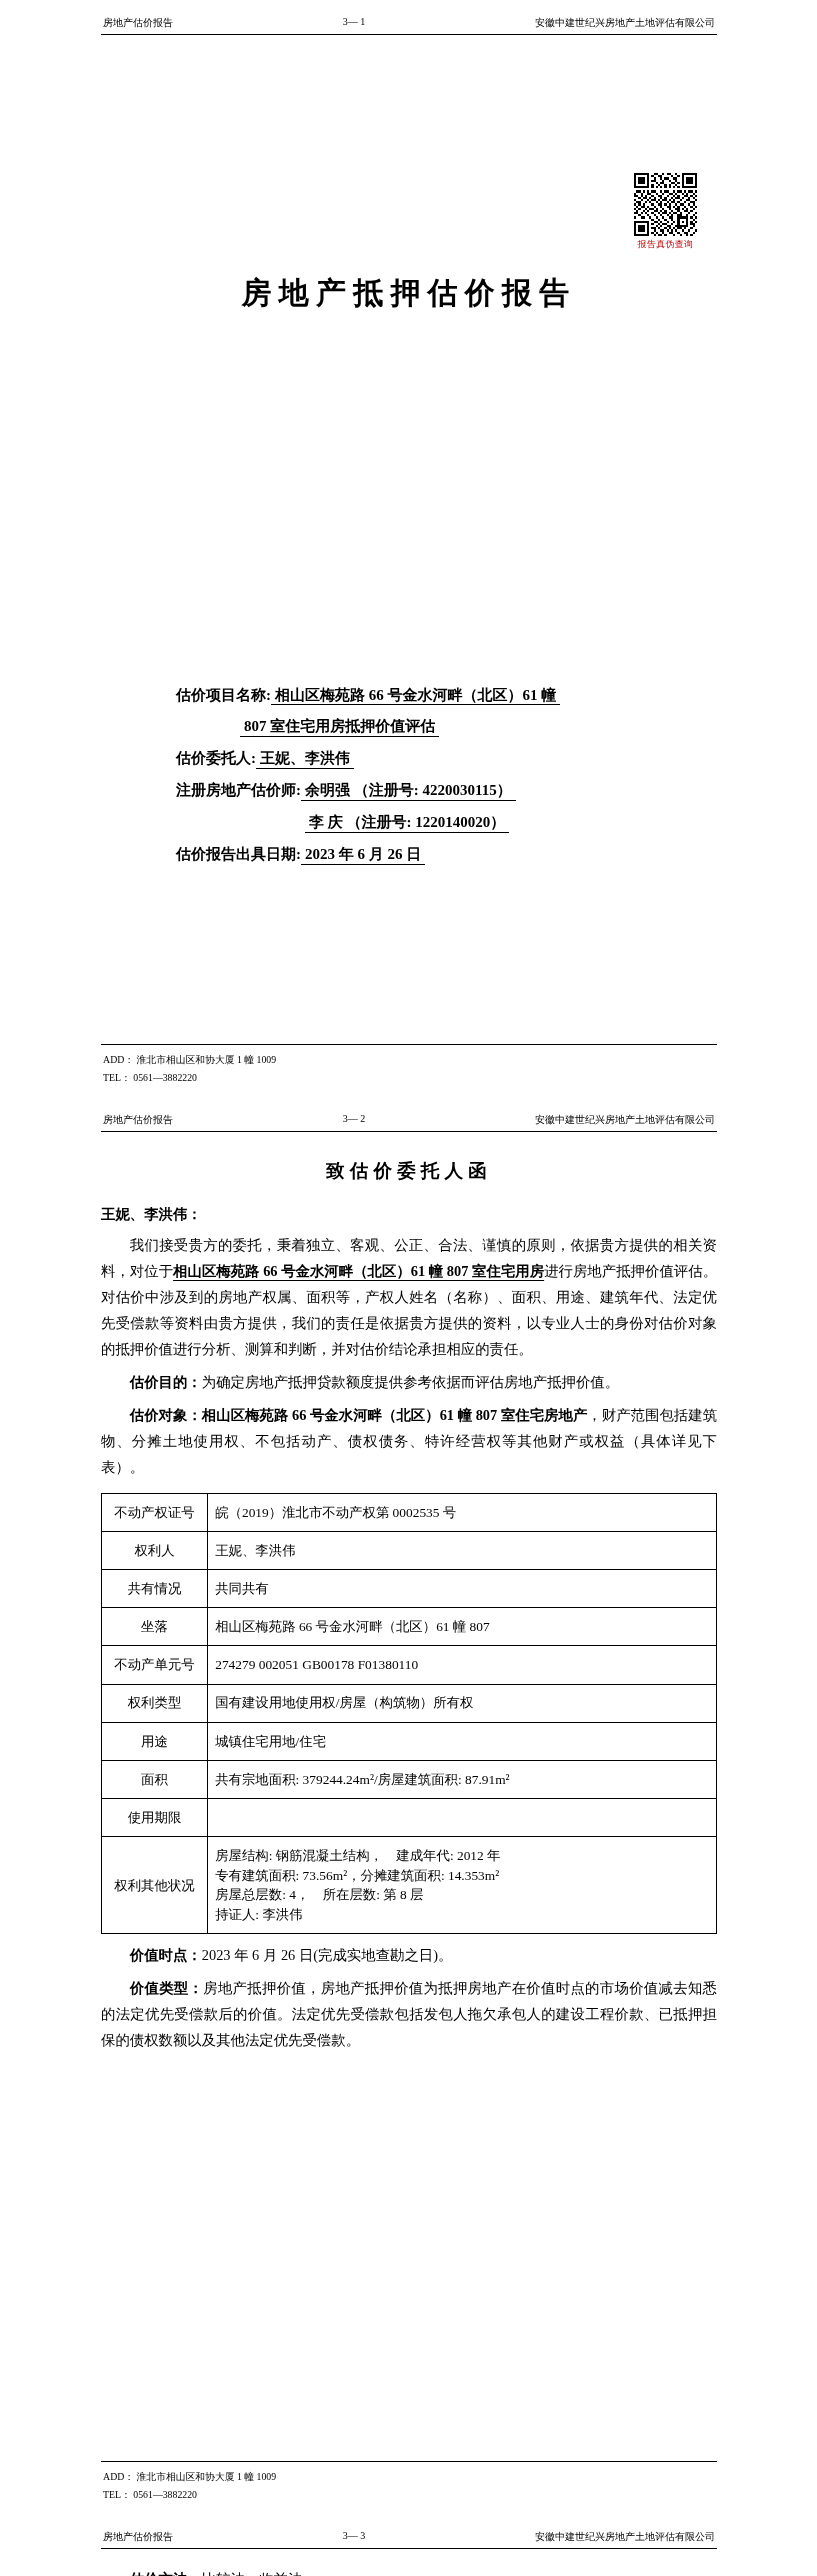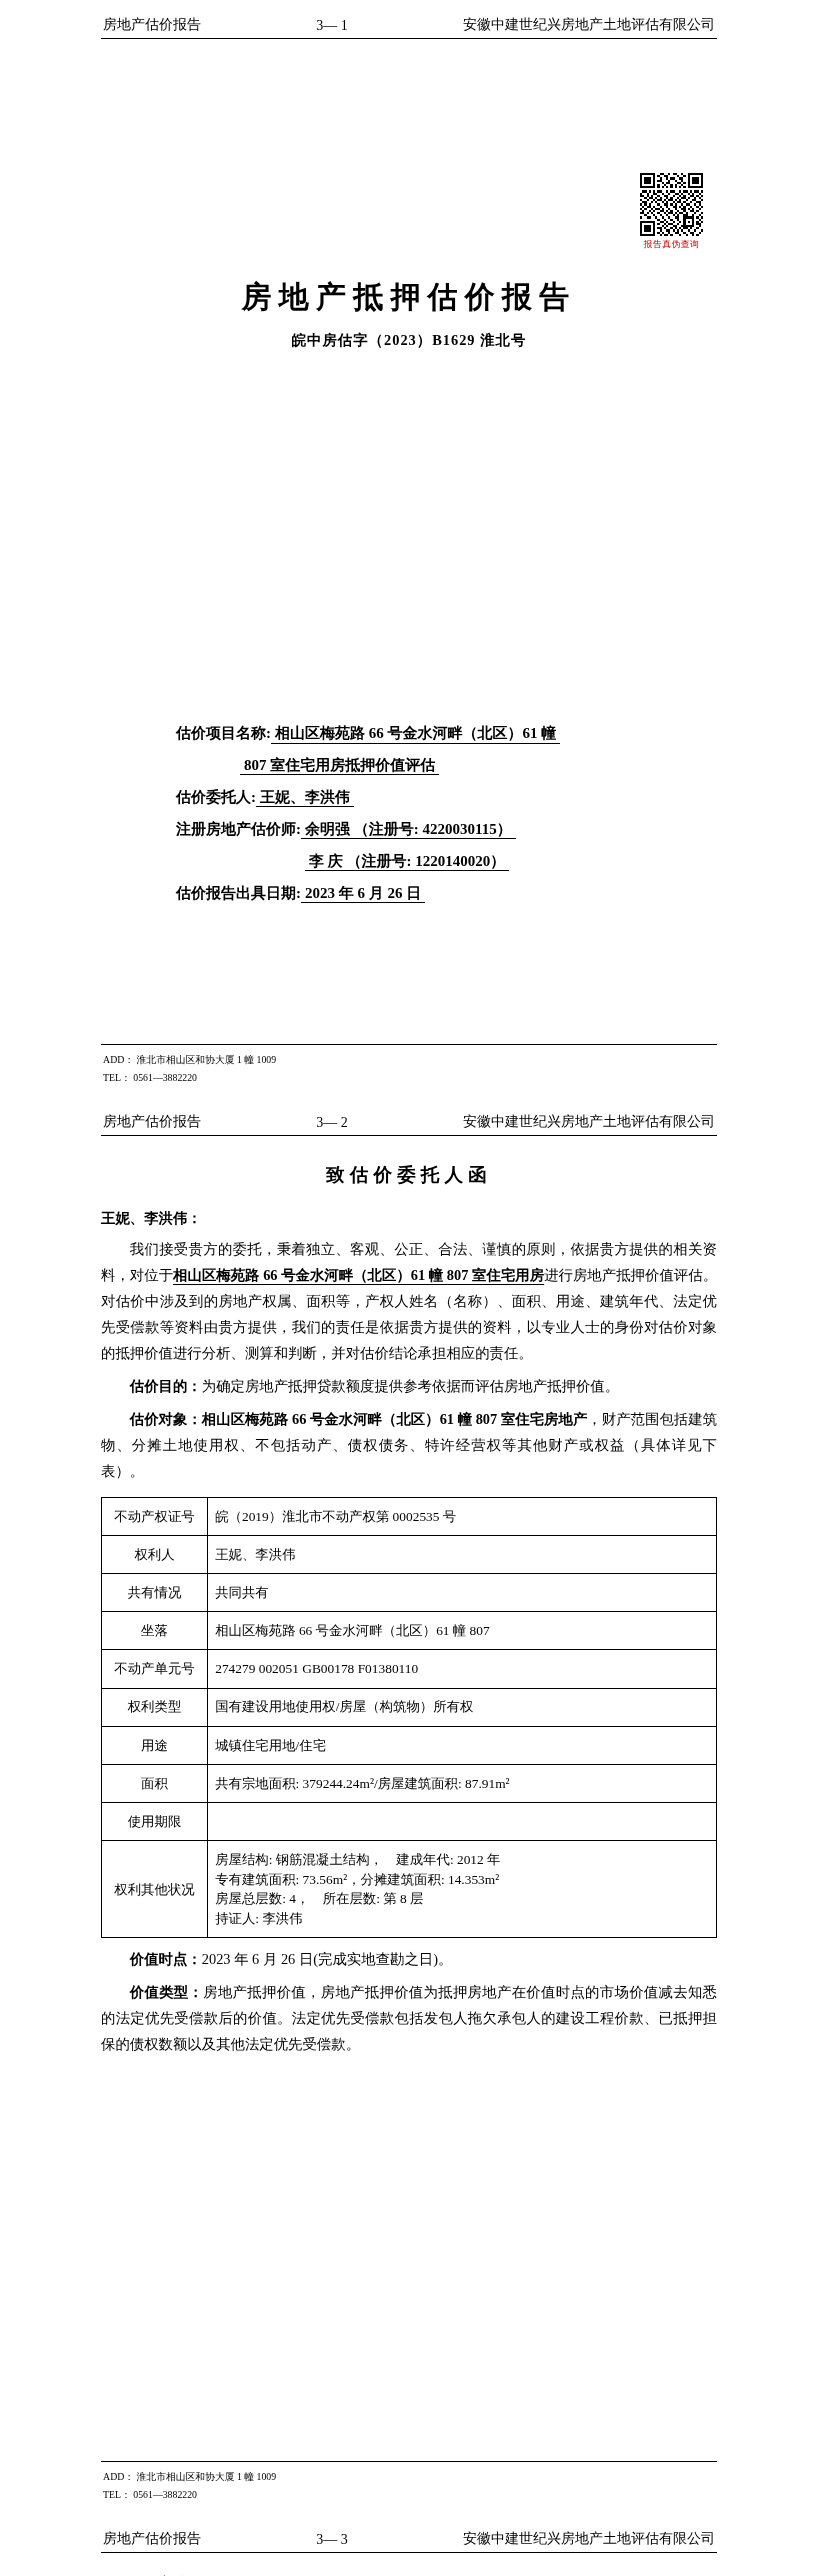--- a/index.html
+++ b/index.html
@@ -19,40 +19,39 @@
     overflow: hidden;
     background: #fff;
   }
   #page-1 { height: 1097px; }
   #page-2 { height: 1417px; }
   #page-3 { height: 786px; }
 
   .page-header {
     display: flex;
     justify-content: space-between;
-    align-items: flex-end;
-    font-size: 14px;
+    font-size: 10px;
     padding: 15.5px 2.1px 4.1px;
     border-bottom: 1px solid #000;
     flex: none;
   }
   .page-footer {
     margin-top: auto;
     border-top: 1px solid #000;
     padding: 6.2px 2.1px 10.3px;
     font-size: 9.8px;
     line-height: 1.8;
     flex: none;
   }
 
   
   .qr-block {
     position: absolute;
     top: 173px;
-    right: 112px;
+    right: 118px;
     width: 69px;
     text-align: center;
   }
   .qr-svg { display: block; margin: 0 auto; background: #fff; }
   .qr-caption { margin-top: 3.1px; font-size: 8.8px; color: #c00000; letter-spacing: 0.5px; }
 
   .cover-title {
     margin: 238px 0 0;
     text-align: center;
     font-size: 30px;
@@ -137,21 +136,20 @@
         <rect x="20" y="20" width="5" height="5"></rect>
           <rect x="21" y="21" width="3" height="3" fill="#ffffff"></rect>
           <rect x="22" y="22" width="1" height="1"></rect>
         <path d="M9 0h2v1h-2zM13 0h1v1h-1zM15 0h2v1h-2zM19 0h1v1h-1zM8 1h1v1h-1zM11 1h2v1h-2zM17 1h1v1h-1zM20 1h1v1h-1zM9 2h1v1h-1zM12 2h1v1h-1zM14 2h2v1h-2zM18 2h2v1h-2zM8 3h2v1h-2zM13 3h1v1h-1zM16 3h1v1h-1zM19 3h1v1h-1zM10 4h1v1h-1zM12 4h2v1h-2zM17 4h2v1h-2zM20 4h1v1h-1zM8 5h1v1h-1zM11 5h1v1h-1zM14 5h1v1h-1zM16 5h1v1h-1zM19 5h1v1h-1zM8 6h1v1h-1zM10 6h1v1h-1zM12 6h1v1h-1zM14 6h1v1h-1zM16 6h1v1h-1zM18 6h1v1h-1zM20 6h1v1h-1zM1 8h2v1h-2zM4 8h1v1h-1zM6 8h1v1h-1zM8 8h2v1h-2zM12 8h1v1h-1zM14 8h2v1h-2zM18 8h1v1h-1zM20 8h2v1h-2zM23 8h1v1h-1zM25 8h2v1h-2zM28 8h1v1h-1zM0 9h1v1h-1zM3 9h1v1h-1zM6 9h2v1h-2zM10 9h1v1h-1zM13 9h1v1h-1zM16 9h2v1h-2zM19 9h1v1h-1zM22 9h1v1h-1zM24 9h1v1h-1zM27 9h1v1h-1zM0 10h2v1h-2zM3 10h1v1h-1zM5 10h1v1h-1zM8 10h1v1h-1zM11 10h2v1h-2zM15 10h1v1h-1zM18 10h1v1h-1zM20 10h1v1h-1zM23 10h2v1h-2zM26 10h1v1h-1zM28 10h1v1h-1zM2 11h1v1h-1zM4 11h2v1h-2zM7 11h1v1h-1zM9 11h1v1h-1zM12 11h1v1h-1zM14 11h1v1h-1zM17 11h1v1h-1zM19 11h2v1h-2zM22 11h1v1h-1zM25 11h1v1h-1zM27 11h1v1h-1zM0 12h1v1h-1zM3 12h1v1h-1zM6 12h1v1h-1zM8 12h2v1h-2zM11 12h1v1h-1zM13 12h2v1h-2zM16 12h1v1h-1zM18 12h1v1h-1zM21 12h1v1h-1zM24 12h2v1h-2zM28 12h1v1h-1zM1 13h2v1h-2zM5 13h1v1h-1zM7 13h1v1h-1zM10 13h1v1h-1zM12 13h1v1h-1zM15 13h1v1h-1zM17 13h2v1h-2zM20 13h1v1h-1zM23 13h1v1h-1zM26 13h2v1h-2zM0 14h1v1h-1zM2 14h1v1h-1zM4 14h1v1h-1zM8 14h1v1h-1zM11 14h2v1h-2zM14 14h1v1h-1zM16 14h1v1h-1zM19 14h1v1h-1zM21 14h2v1h-2zM25 14h1v1h-1zM27 14h1v1h-1zM1 15h1v1h-1zM3 15h2v1h-2zM6 15h1v1h-1zM9 15h1v1h-1zM12 15h1v1h-1zM15 15h2v1h-2zM18 15h1v1h-1zM20 15h1v1h-1zM23 15h1v1h-1zM26 15h1v1h-1zM28 15h1v1h-1zM0 16h1v1h-1zM2 16h1v1h-1zM5 16h1v1h-1zM7 16h2v1h-2zM10 16h1v1h-1zM13 16h1v1h-1zM16 16h1v1h-1zM19 16h2v1h-2zM22 16h1v1h-1zM24 16h1v1h-1zM27 16h1v1h-1zM1 17h1v1h-1zM4 17h1v1h-1zM6 17h1v1h-1zM9 17h2v1h-2zM12 17h1v1h-1zM14 17h1v1h-1zM17 17h1v1h-1zM20 17h1v1h-1zM23 17h2v1h-2zM26 17h1v1h-1zM0 18h2v1h-2zM3 18h1v1h-1zM5 18h1v1h-1zM8 18h1v1h-1zM11 18h1v1h-1zM13 18h2v1h-2zM16 18h1v1h-1zM18 18h2v1h-2zM21 18h1v1h-1zM25 18h1v1h-1zM28 18h1v1h-1zM2 19h1v1h-1zM6 19h1v1h-1zM9 19h1v1h-1zM12 19h1v1h-1zM15 19h1v1h-1zM17 19h1v1h-1zM20 19h2v1h-2zM24 19h1v1h-1zM27 19h1v1h-1zM0 20h1v1h-1zM3 20h2v1h-2zM7 20h1v1h-1zM10 20h1v1h-1zM13 20h1v1h-1zM16 20h2v1h-2zM26 20h1v1h-1zM28 20h1v1h-1zM8 21h1v1h-1zM11 21h1v1h-1zM14 21h1v1h-1zM17 21h1v1h-1zM27 21h1v1h-1zM9 22h2v1h-2zM12 22h1v1h-1zM15 22h1v1h-1zM18 22h1v1h-1zM26 22h1v1h-1zM28 22h1v1h-1zM8 23h1v1h-1zM11 23h1v1h-1zM13 23h2v1h-2zM17 23h1v1h-1zM26 23h2v1h-2zM10 24h1v1h-1zM12 24h1v1h-1zM15 24h2v1h-2zM19 24h1v1h-1zM27 24h1v1h-1zM8 25h2v1h-2zM11 25h1v1h-1zM14 25h1v1h-1zM16 25h1v1h-1zM18 25h1v1h-1zM20 25h2v1h-2zM23 25h1v1h-1zM26 25h1v1h-1zM9 26h1v1h-1zM12 26h2v1h-2zM15 26h1v1h-1zM17 26h1v1h-1zM19 26h1v1h-1zM22 26h1v1h-1zM25 26h1v1h-1zM28 26h1v1h-1zM8 27h1v1h-1zM10 27h1v1h-1zM13 27h1v1h-1zM16 27h2v1h-2zM20 27h1v1h-1zM23 27h2v1h-2zM27 27h1v1h-1zM9 28h1v1h-1zM11 28h2v1h-2zM14 28h1v1h-1zM18 28h1v1h-1zM21 28h1v1h-1zM24 28h1v1h-1zM26 28h1v1h-1z"></path>
       </g>
     </svg>
     <div class="qr-caption">报告真伪查询</div>
   </div>
 
   <h1 class="cover-title">房地产抵押估价报告</h1>
-  <div class="cover-docno">皖中房估字（2023）B1629 淮北号</div>
 
   <div class="cover-form">
     <div class="form-row"><span>估价项目名称:</span><span class="form-value">相山区梅苑路 66 号金水河畔（北区）61 幢</span></div>
     <div class="form-row cont-a"><span class="form-value">807 室住宅用房抵押价值评估</span></div>
     <div class="form-row"><span>估价委托人:</span><span class="form-value">王妮、李洪伟</span></div>
     <div class="form-row"><span>注册房地产估价师:</span><span class="form-value">余明强 （注册号: 4220030115）</span></div>
     <div class="form-row cont-b"><span class="form-value">李 庆 （注册号: 1220140020）</span></div>
     <div class="form-row"><span>估价报告出具日期:</span><span class="form-value">2023 年 6 月 26 日</span></div>
   </div>
 

